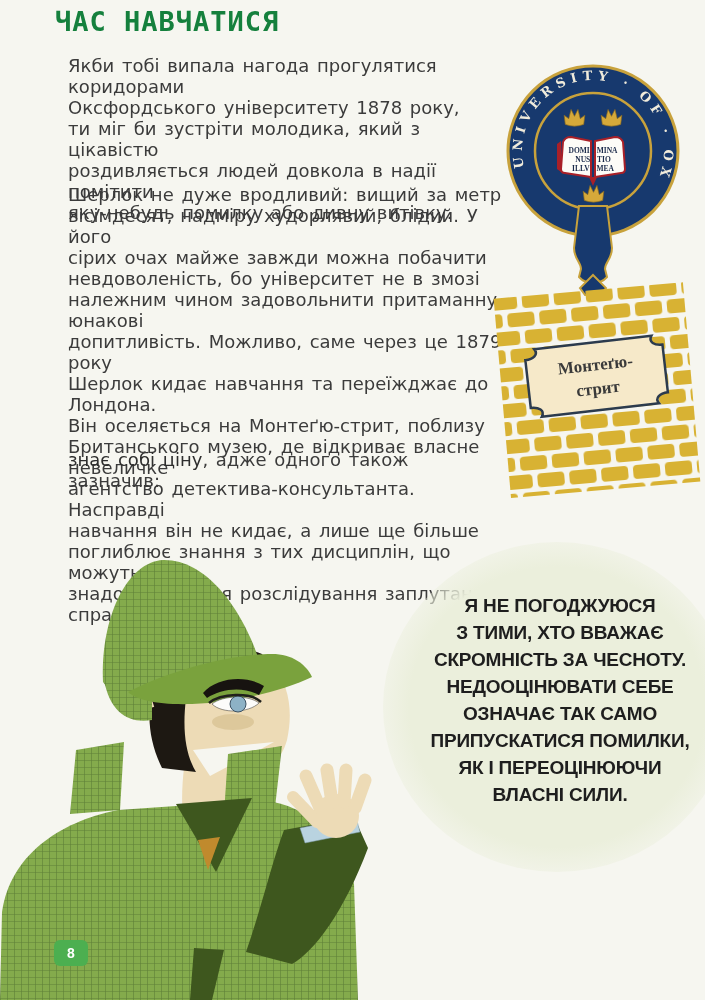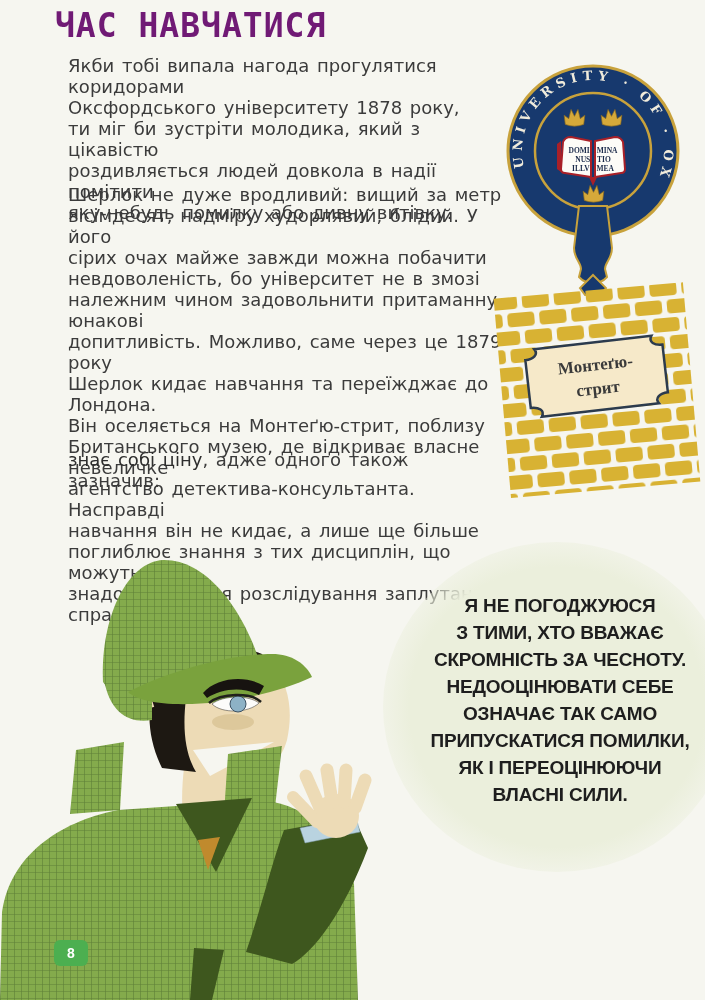--- a/index.html
+++ b/index.html
@@ -4,22 +4,22 @@
 <style>
   html,body{margin:0;padding:0;}
   body{
     width:705px;height:1000px;position:relative;overflow:hidden;
     background:#f6f6f0;
     font-family:"DejaVu Sans", sans-serif;
   }
   .page-title{
     position:absolute;left:55px;top:6px;
     font-family:"DejaVu Sans Mono", monospace;
-    font-weight:bold;font-size:33px;letter-spacing:1px;
-    color:#701a75;white-space:nowrap;
+    font-weight:bold;font-size:27px;letter-spacing:1px;
+    color:#15803d;white-space:nowrap;
   }
   .body-text{
     position:absolute;left:68px;width:440px;
     font-size:18px;line-height:21px;color:#3b3b3b;
     white-space:pre-line;word-spacing:2px;
   }
   #para1{top:55px;}
   #para2{top:184px;}
   #para3{top:449px;}
   .bold-inline{font-weight:normal;color:#2e2e2e;}

